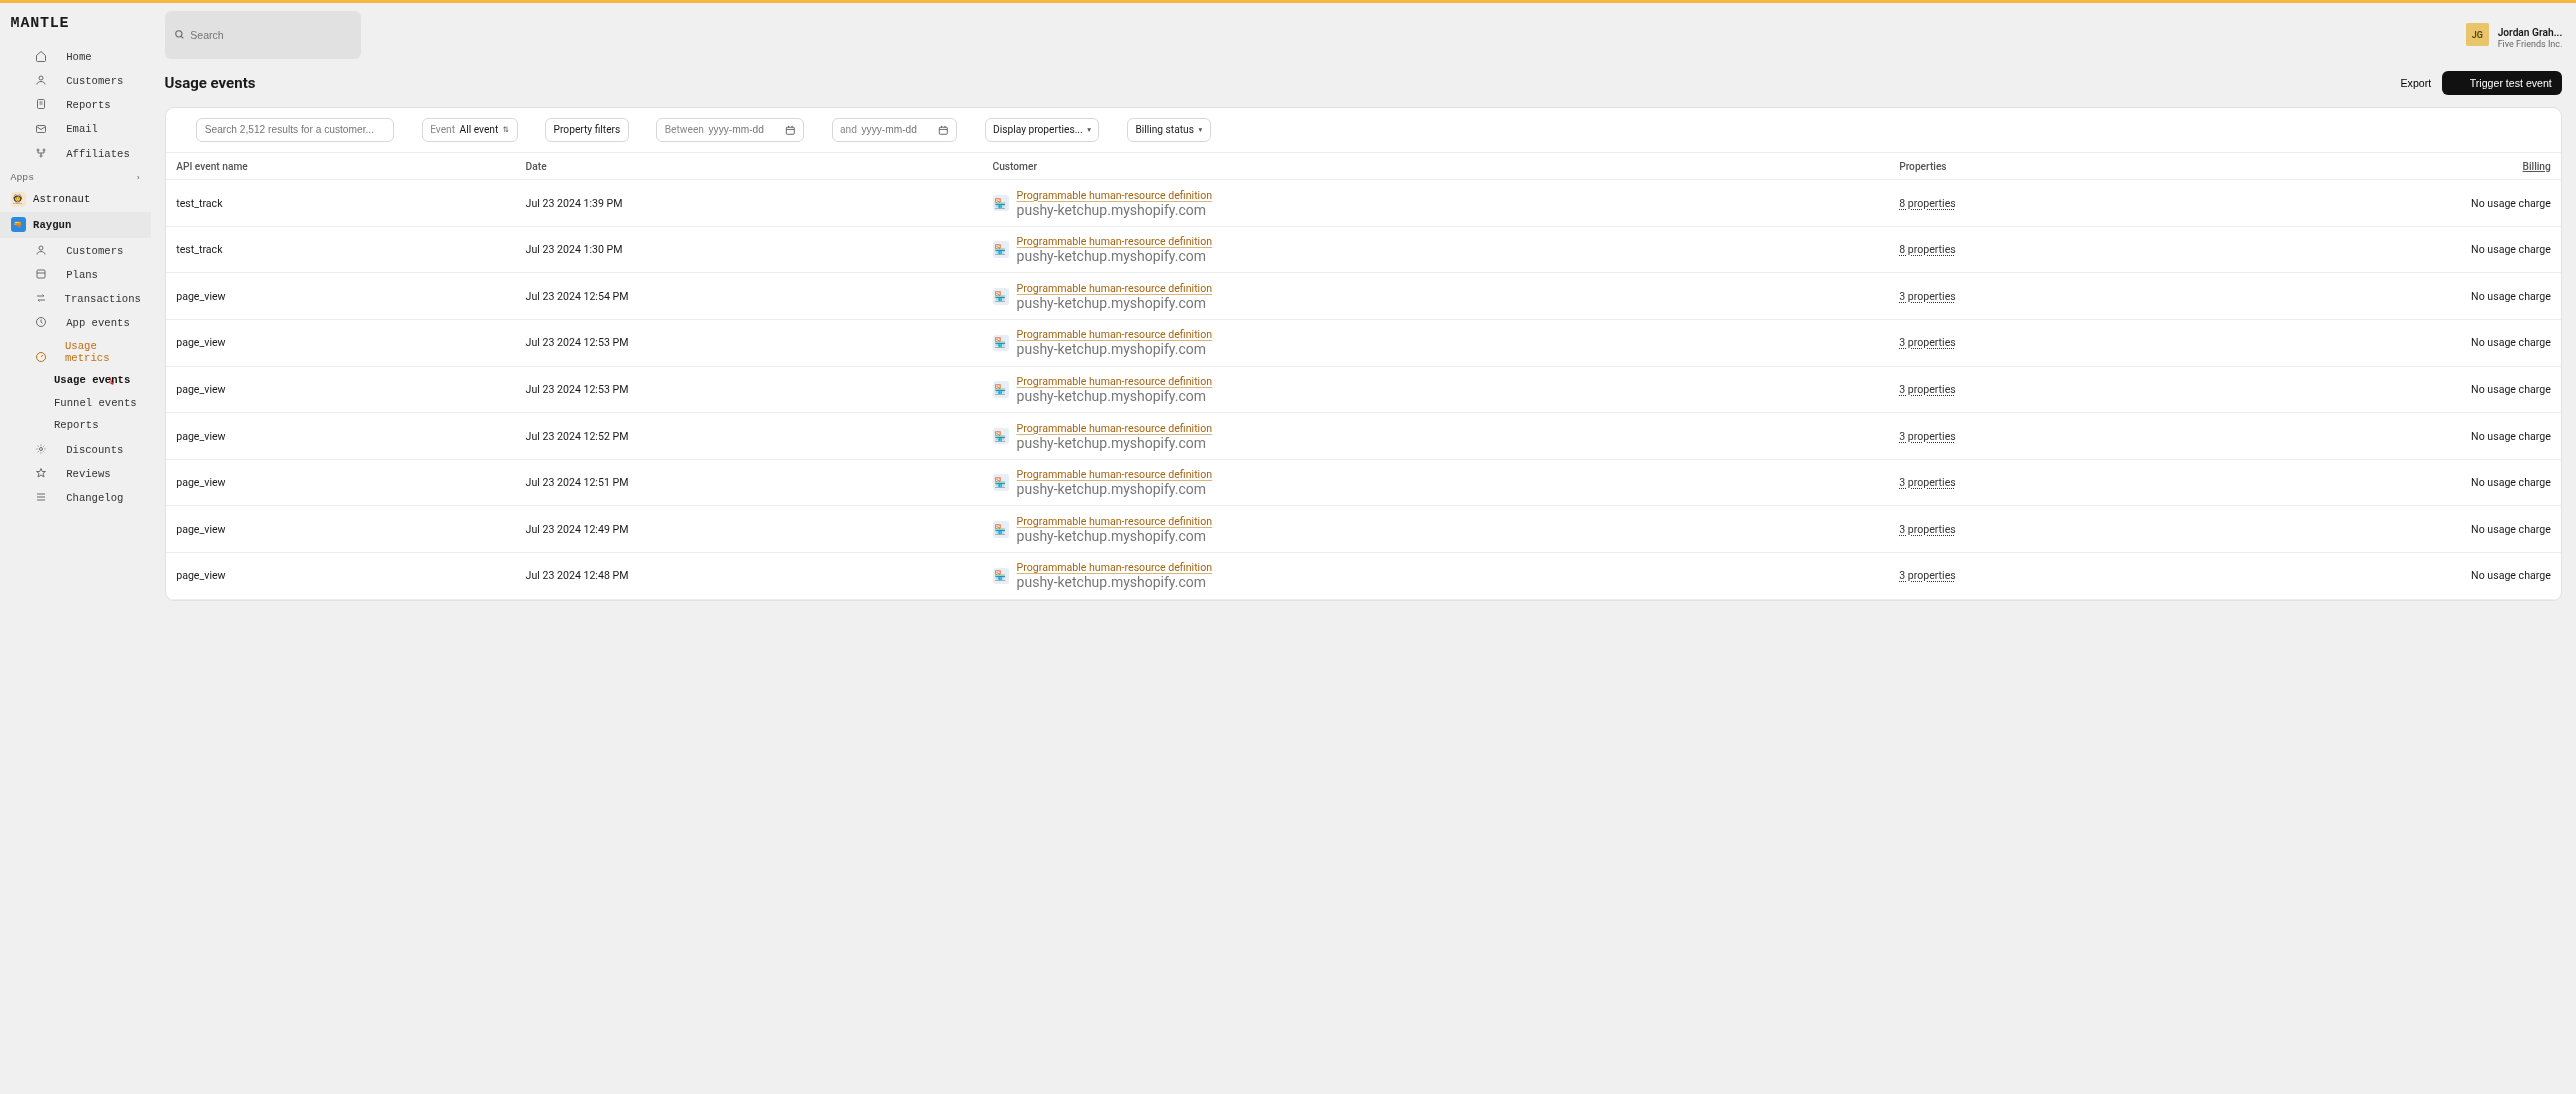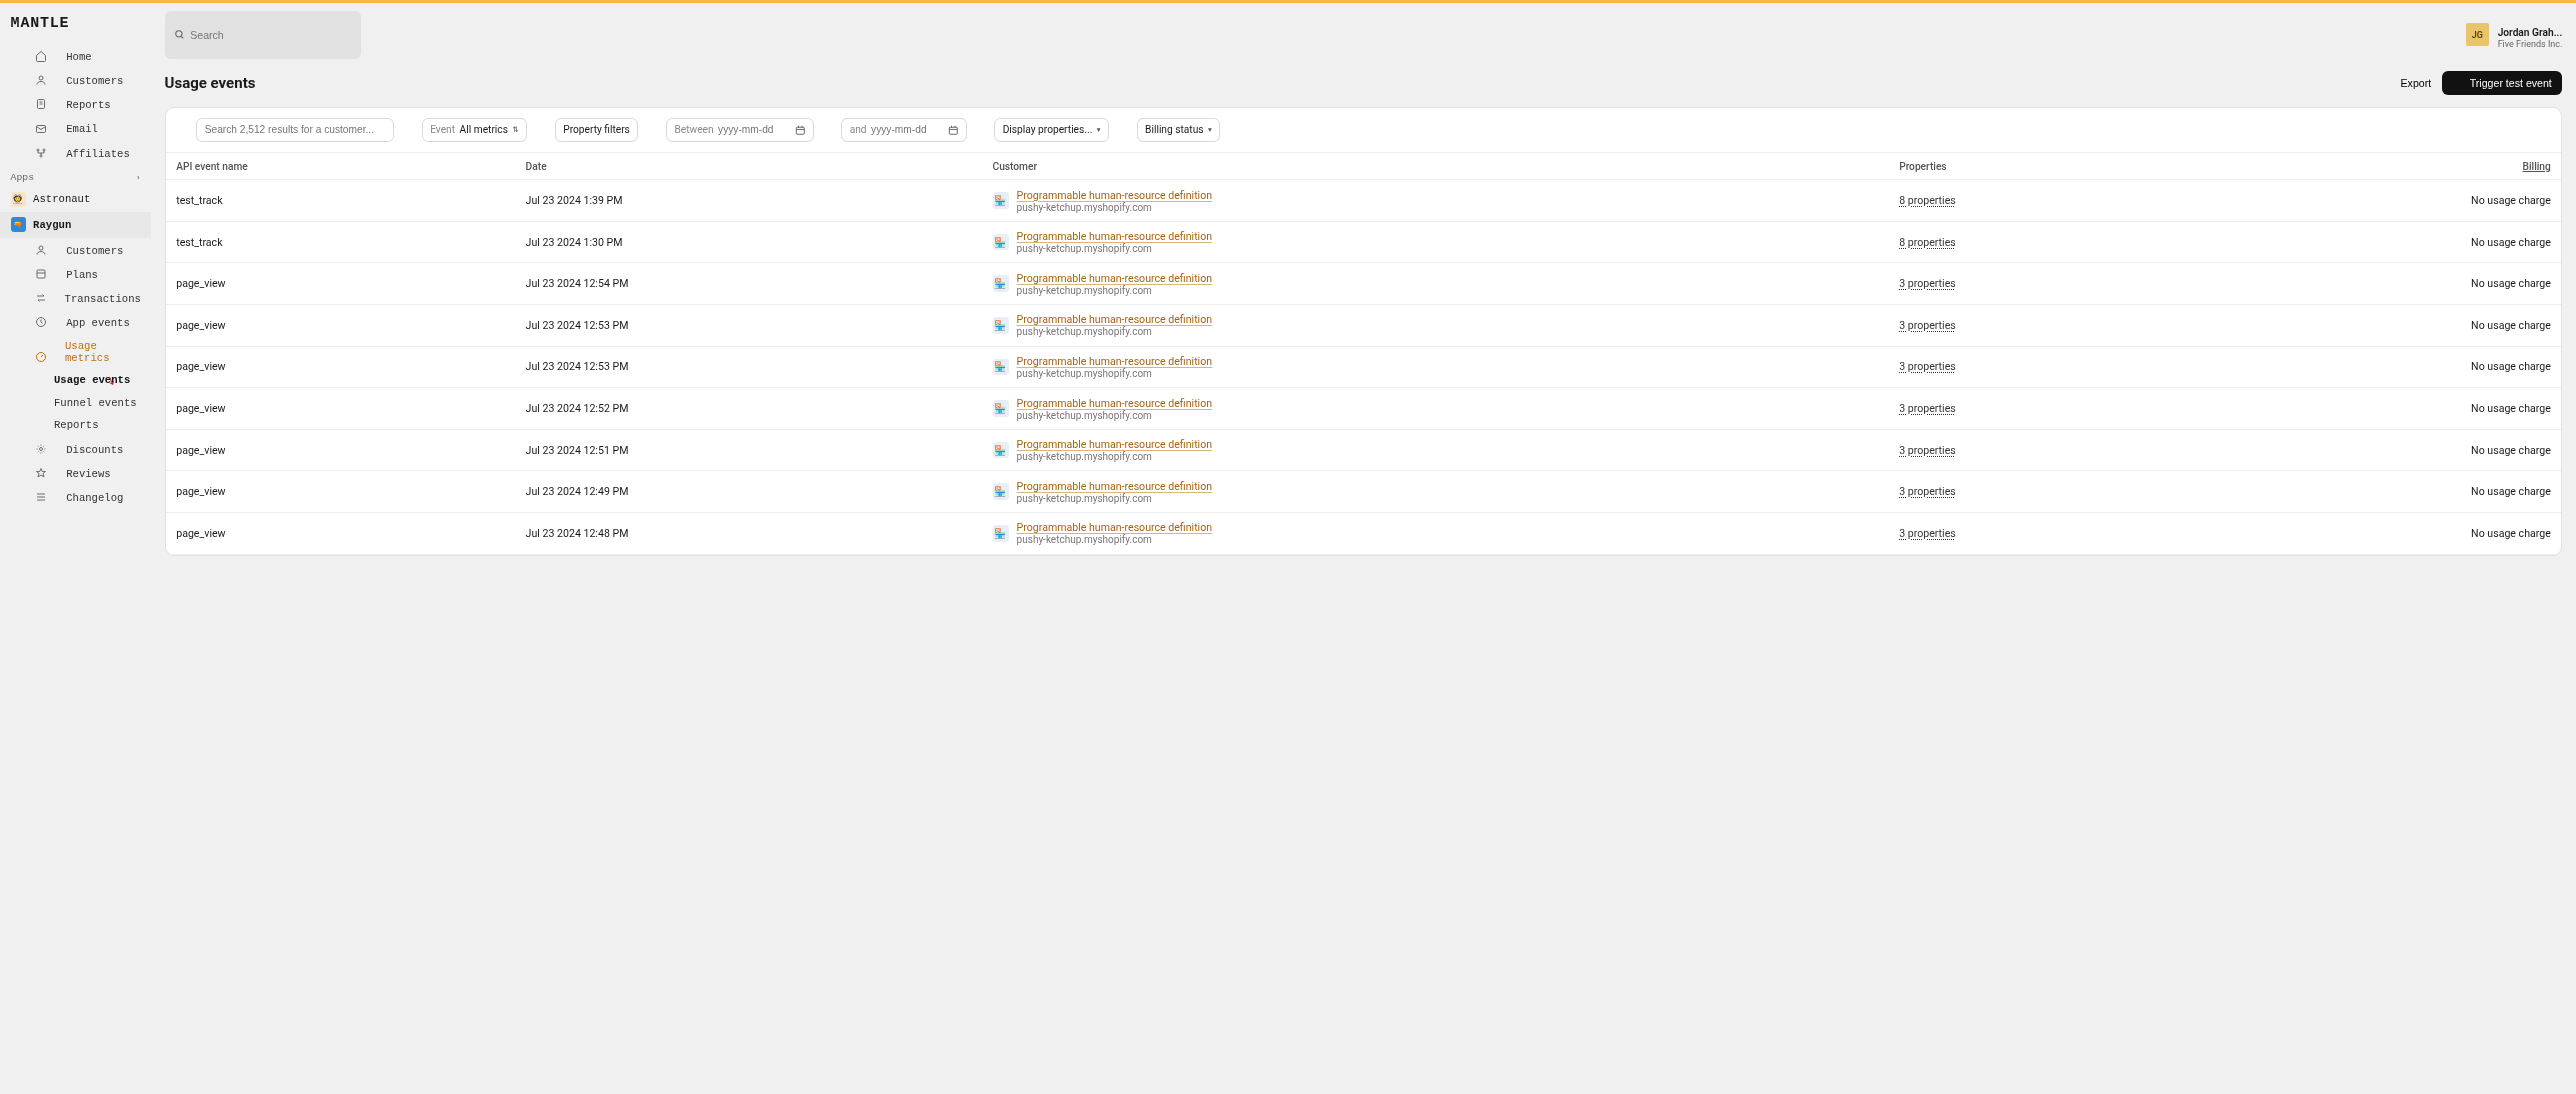--- a/index.html
+++ b/index.html
@@ -46,21 +46,21 @@
   .date-input input { border: none; outline: none; width: 72px; font-size: 10.2px; color: #666; background: transparent; }
   .cal-icon { color: #555; }
   table { width: 100%; border-collapse: collapse; }
   thead th { text-align: left; font-weight: 500; color: #555; font-size: 10.2px; padding: 7.5px 10.6px; border-bottom: 0.8px solid #eee; }
   thead th.right { text-align: right; text-decoration: underline; }
   tbody td { padding: 8.3px 10.6px; border-bottom: 0.8px solid #eee; vertical-align: middle; font-size: 10.6px; }
   tbody td.right { text-align: right; }
   .cust-cell { display: flex; align-items: center; gap: 7.5px; }
   .cust-icon { width: 16.6px; height: 16.6px; border-radius: 3px; background: #e8eef8; display: inline-flex; align-items: center; justify-content: center; font-size: 9.8px; color: #7b8db3; }
   .cust-link { color: #a66410; text-decoration: underline; text-decoration-color: #d8b578; text-underline-offset: 1.5px; }
-  .cust-sub { color: #777; font-size: 10px; }
+  .cust-sub { color: #777; font-size: 14px; }
   .prop-link { color: #333; text-decoration: underline dotted; text-underline-offset: 2.3px; }
   svg { display: block; }
 </style>
 </head>
 <body>
 
 <div class="top-bar"></div>
 <div class="app-shell">
   <aside class="sidebar">
     <div class="logo">MANTLE</div>
@@ -242,21 +242,21 @@
         <button class="btn primary">Trigger test event</button>
       </div>
 
       <div class="card">
         <div class="filters">
           <div class="filter-input">
             <input placeholder="Search 2,512 results for a customer..." style="">
           </div>
           <div class="filter-select">
             <span class="label-muted">Event</span>
-            <span>All metrics</span>
+            <span>All event</span>
             <span class="chev">⇅</span>
           </div>
           <div class="filter-select">
             <span>Property filters</span>
           </div>
           <div class="filter-select date-input">
             <span class="label-muted">Between</span>
             <input placeholder="yyyy-mm-dd" style="">
             <span class="cal-icon">
               <svg width="10.6" height="10.6" viewBox="0 0 24 24" fill="none" stroke="currentColor" stroke-width="2">

